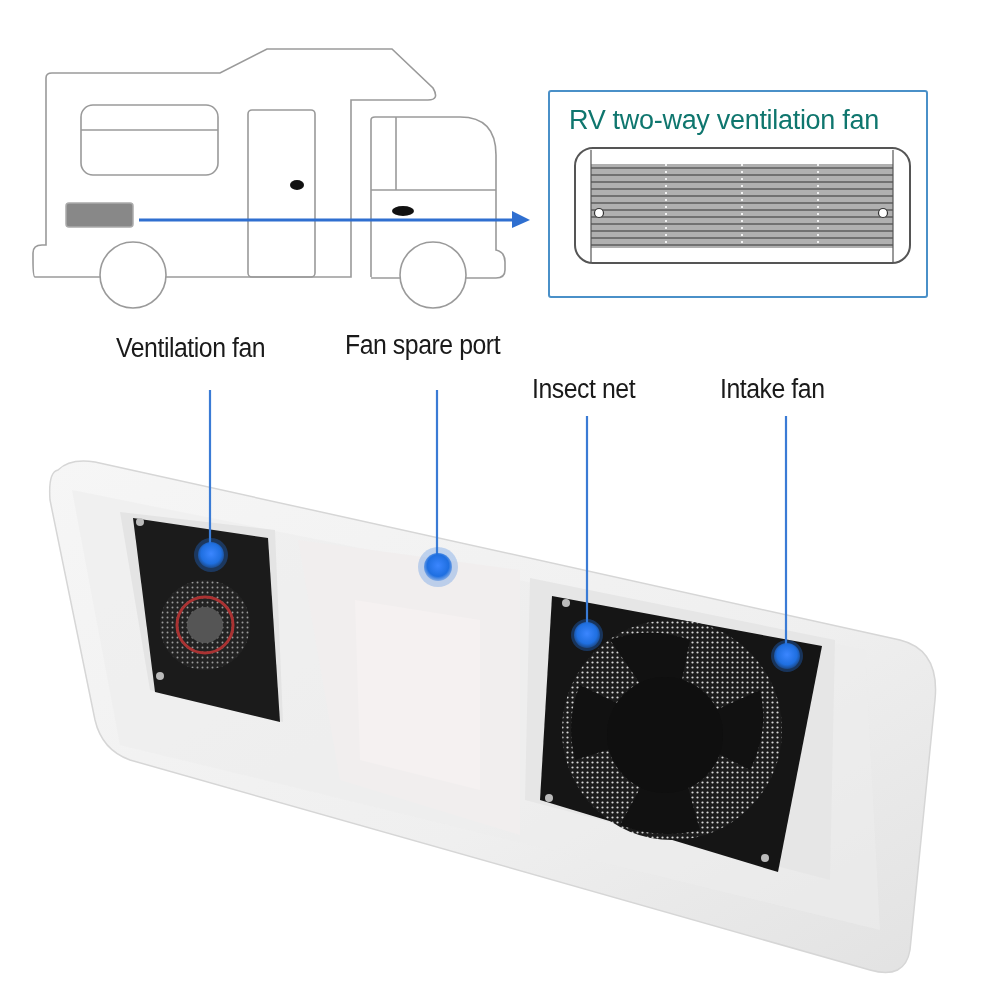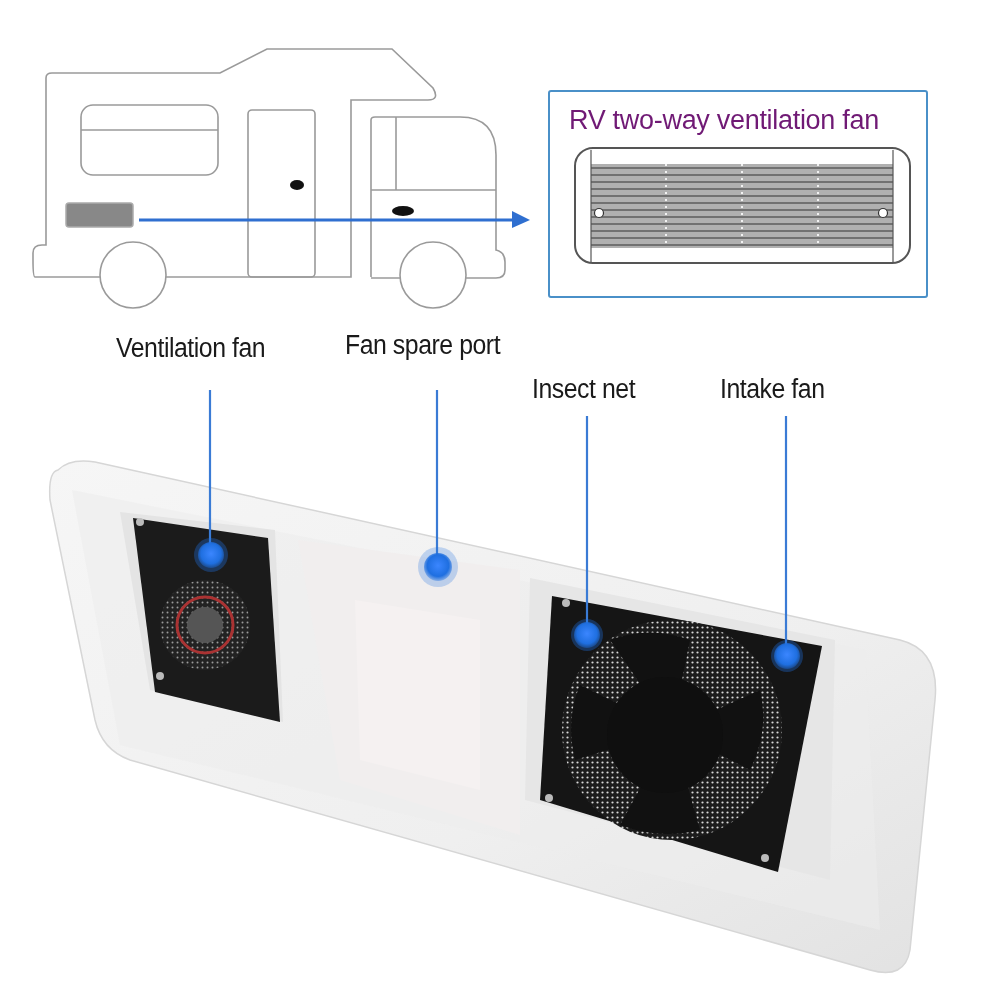--- a/index.html
+++ b/index.html
@@ -1,18 +1,18 @@
 <!DOCTYPE html>
 <html><head>
 <meta charset="utf-8">
 <style>
   html, body { margin:0; padding:0; background:#ffffff; }
   body { width:1001px; height:1001px; position:relative; overflow:hidden; font-family:"Liberation Sans", sans-serif; }
   .label { position:absolute; color:#1a1a1a; font-size:27px; letter-spacing:-0.5px; white-space:nowrap; transform:scaleX(0.92); transform-origin:left top; }
-  .callout-title { position:absolute; font-size:27px; color:#701a75; white-space:nowrap; letter-spacing:-0.3px; }
+  .callout-title { position:absolute; font-size:27px; color:#0f766e; white-space:nowrap; letter-spacing:-0.3px; }
   svg { position:absolute; left:0; top:0; }
 </style>
 </head>
 <body>
 
 <svg width="1001" height="1001" viewBox="0 0 1001 1001">
   <defs>
     <radialGradient id="dotGrad" cx="50%" cy="45%" r="55%">
       <stop offset="0%" stop-color="#3b86ff"></stop>
       <stop offset="70%" stop-color="#1f6fe0"></stop>

